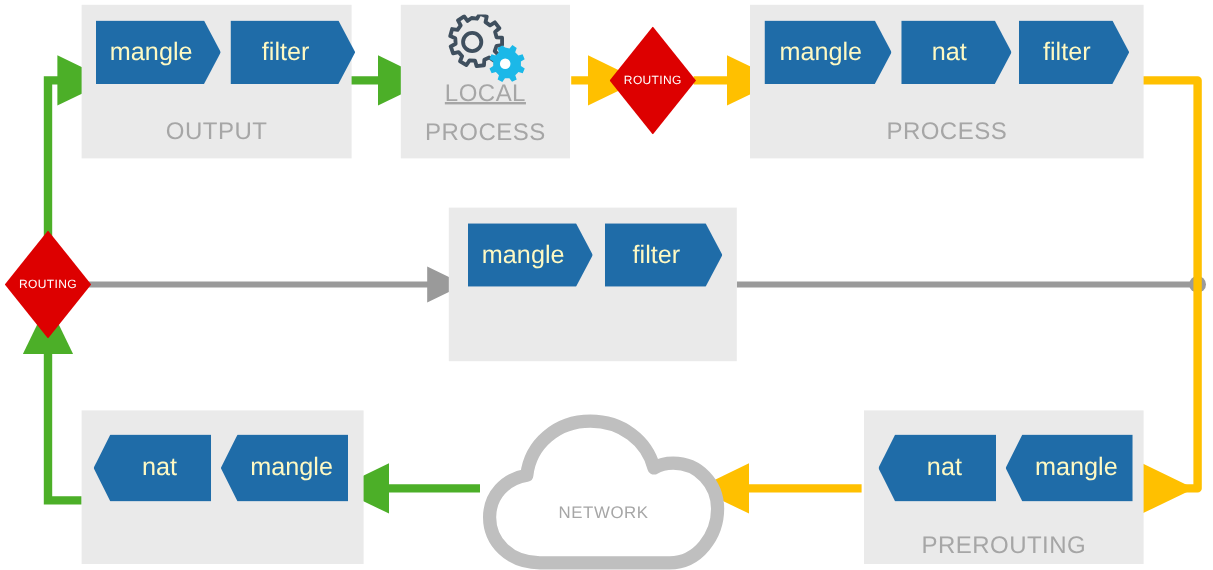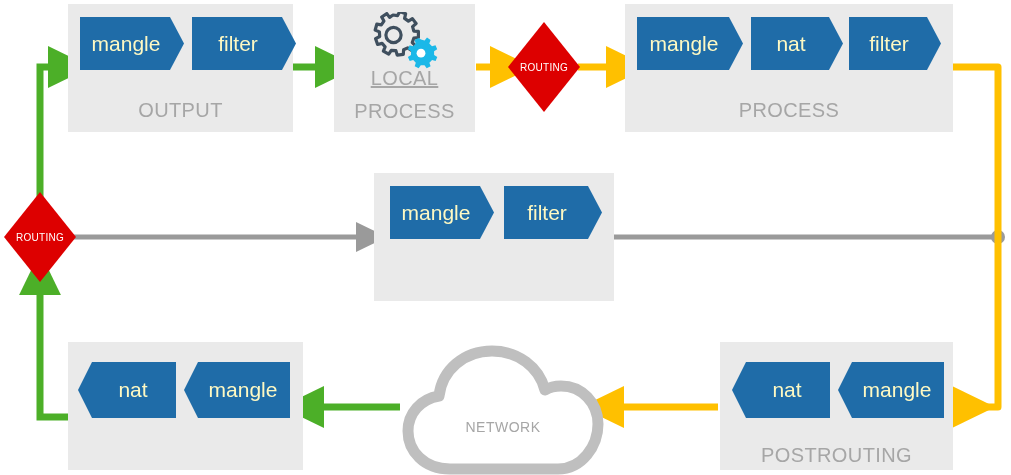--- a/index.html
+++ b/index.html
@@ -245,16 +245,16 @@
                C152,46 158,45 163,45
                C184,45 200,62 200,83
                C200,105 184,128 160,128 Z" fill="#ffffff" stroke="#BFBFBF" stroke-width="11" stroke-linejoin="round"></path>
     </svg>
     <div class="cloud-text" style="top:78px;">NETWORK</div>
   </div>
 
   <div class="chain-box" style="left:720px; top:342px; width:233px; height:128px;">
     <div class="chev left" style="left:12px; top:20px; width:98px; height:56px;">nat</div>
     <div class="chev left" style="left:118px; top:20px; width:106px; height:56px;">mangle</div>
-    <div class="chain-label" style="top:102px;">POSTROUTING</div>
+    <div class="chain-label" style="top:102px;">PREROUTING</div>
   </div>
 
 </div>
 
 </body></html>

